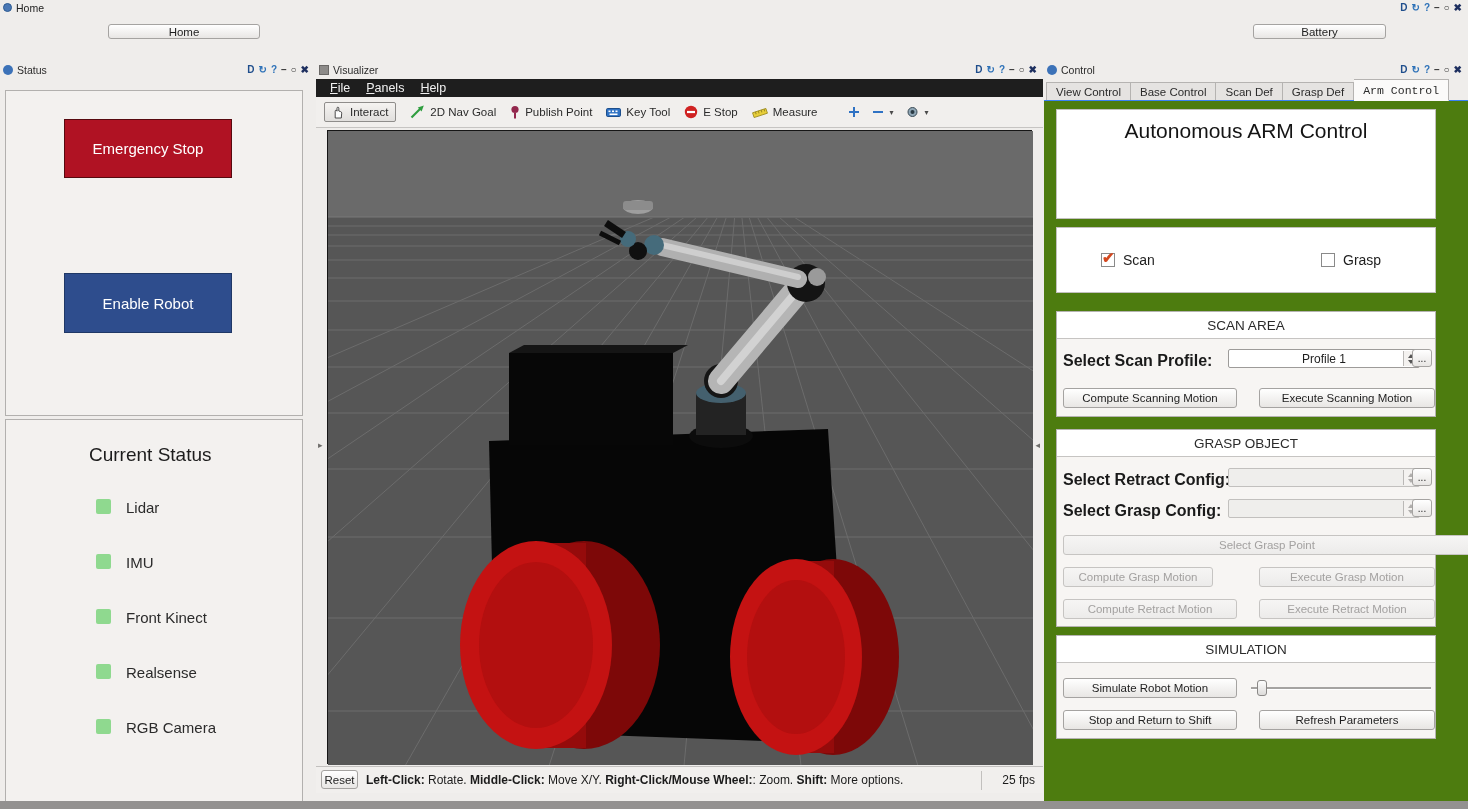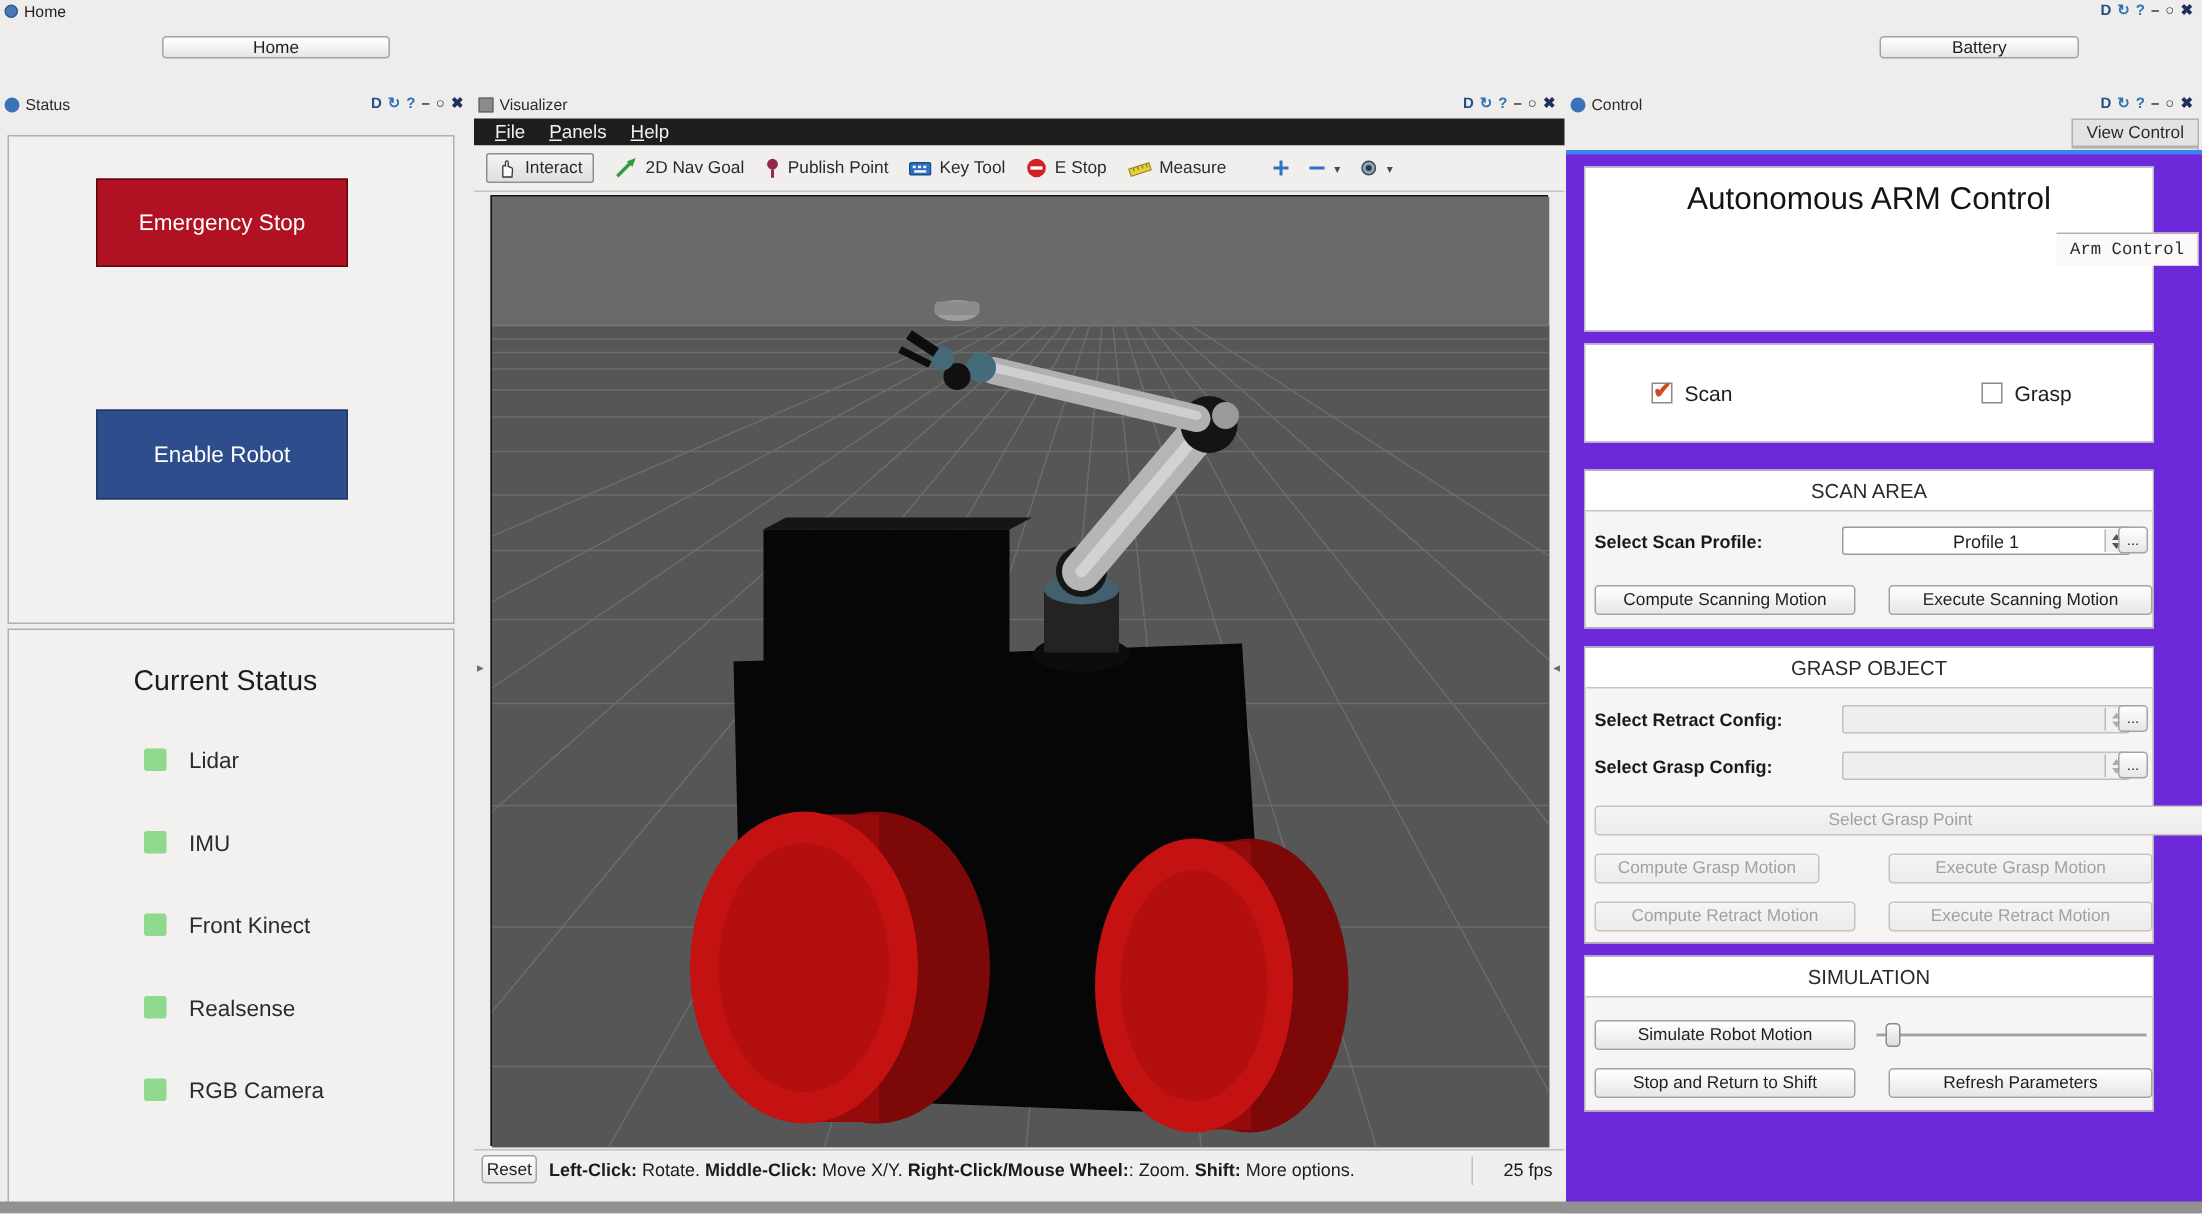--- a/index.html
+++ b/index.html
@@ -86,45 +86,45 @@
   .vz-statusbar { position:absolute; left:0; top:704px; right:0; height:27px; background:#f1efed;
                   border-top:1px solid #c2c0be; }
   .reset-btn { position:absolute; left:5px; top:3px; width:37px; height:19px; font-size:11.5px; }
   .hint { position:absolute; left:50px; top:6px; font-size:12px; color:#1b1b1b; white-space:pre; }
   .hint b, .hint span { white-space:pre; }
   .fps-cell { position:absolute; right:8px; top:4px; width:54px; height:19px; border-left:1px solid #c2c0be;
               text-align:right; font-size:12px; color:#1b1b1b; line-height:19px; }
 
   
   .ctrl-tabbar { position:absolute; left:2px; top:17px; right:2px; height:22px;
-                 display:flex; align-items:flex-end;flex-direction:column; }
+                 display:flex; align-items:flex-end; }
   .tab { height:19px; line-height:19px; padding:0 9px; font-size:11.5px; color:#2b2b2b;
          background:#e5e3e1; border:1px solid #b5b3b1; border-left:none; white-space:nowrap; }
   .tab:first-child { border-left:1px solid #b5b3b1; }
   .tab.active { background:#fbfaf9; height:22px; line-height:22px; border-bottom:1px solid #fbfaf9;
                 position:relative; z-index:2;font-family:Liberation Mono, monospace; }
-  .ctrl-content { position:absolute; left:0; top:38px; right:0; bottom:0; background:#6d28d9;
-                  border-top:3px solid #3b82f6; }
+  .ctrl-content { position:absolute; left:0; top:38px; right:0; bottom:0; background:#4d7c0f;
+                  border-top:1px solid #3b82f6; }
   .box { position:absolute; background:#fff; border:1px solid #c2c0be; }
   .heading-box { left:12px; top:8px; width:380px; height:110px; }
   .arm-heading { font-size:21px; color:#141414; text-align:center; padding-top:9px; }
   .checkbox-box { left:12px; top:126px; width:380px; height:66px; }
   .cb { position:absolute; top:24px; display:flex; align-items:center; gap:8px; }
   .cb-scan { left:44px; } .cb-grasp { left:264px; }
   .cb-box { width:14px; height:14px; border:1px solid #8a8a8a; background:#fff; position:relative; }
   .cb-check { position:absolute; left:0; top:-5px; font-size:15px; color:#d4481f; font-weight:bold; }
   .cb-label { font-size:14px; color:#1e1e1e; }
 
   .group { position:absolute; left:12px; width:380px; border:1px solid #b5b3b1; background:#f7f5f3; }
   .g-scan  { top:210px; height:106px; }
   .g-grasp { top:328px; height:198px; }
   .g-sim   { top:534px; height:104px; }
   .group-header { height:27px; line-height:27px; background:#fff; border-bottom:1px solid #c6c4c2;
                   text-align:center; font-size:13.5px; color:#2b2b2b; }
-  .g-label { position:absolute; font-size:12px; font-weight:bold; color:#1a1a1a; white-space:nowrap; }
+  .g-label { position:absolute; font-size:16px; font-weight:bold; color:#1a1a1a; white-space:nowrap; }
   .combo { position:absolute; height:19px; background:#fff; border:1px solid #9d9b99; border-radius:2px;
            display:flex; align-items:center; justify-content:center;margin-left:14px; }
   .combo.disabled { background:#efeeec; border-color:#c2c0be; }
   .combo-value { font-size:12px; color:#1e1e1e; }
   .combo-spin { position:absolute; top:1px; right:1px; bottom:1px; width:15px; border-left:1px solid #bab8b6;
                 display:flex; flex-direction:column; align-items:center; justify-content:center; gap:2px;
                 background:#f4f2f0; }
   .tri-up { width:0; height:0; border-left:3px solid transparent; border-right:3px solid transparent;
             border-bottom:4px solid #555; }
   .tri-dn { width:0; height:0; border-left:3px solid transparent; border-right:3px solid transparent;

